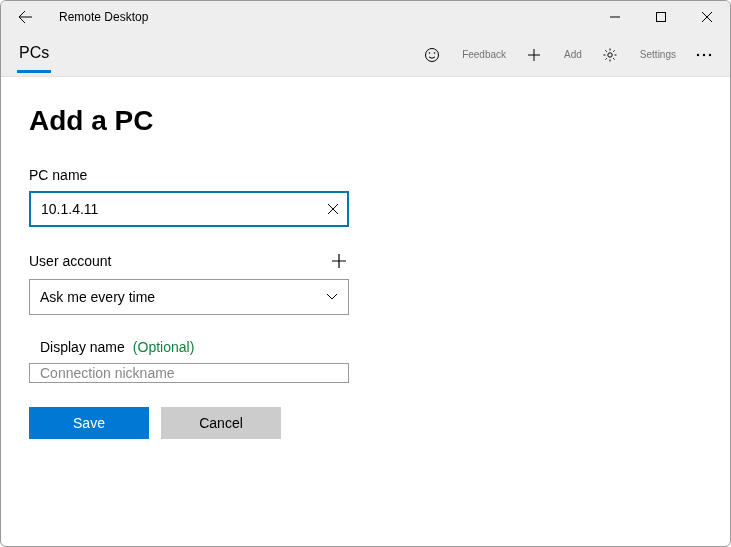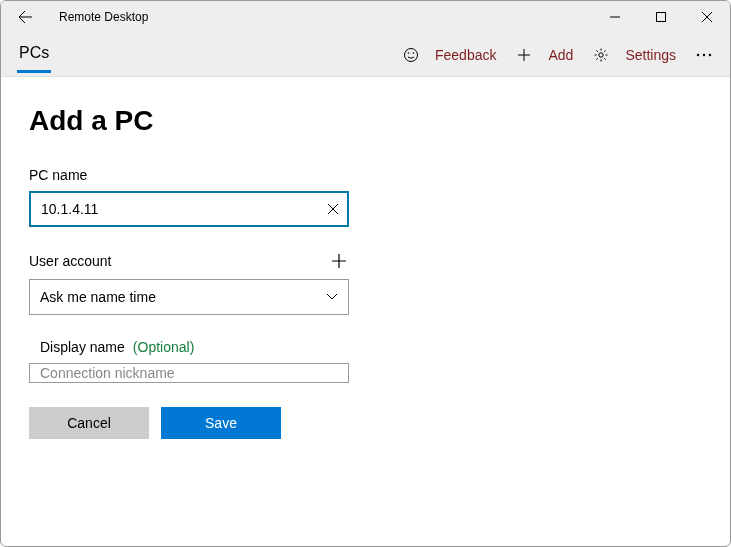--- a/index.html
+++ b/index.html
@@ -7,21 +7,21 @@
     
     .titlebar { height: 32px; background: #eeeeee; display: flex; align-items: center; padding: 0 0 0 8px; }
     .back-btn { width: 32px; height: 32px; display: flex; align-items: center; justify-content: center; cursor: pointer; }
     .title-text { font-size: 12px; margin-left: 18px; color: #000; }
     .titlebar-spacer { flex: 1; }
     .titlebar-btn { width: 46px; height: 32px; display: flex; align-items: center; justify-content: center; cursor: pointer; }
     
     .commandbar { height: 44px; background: #eeeeee; display: flex; align-items: center; padding: 0 8px 0 16px; border-bottom: 1px solid #e0e0e0; }
     .tab { font-size: 16px; font-weight: 400; padding: 8px 2px; border-bottom: 3px solid #0078d4; color: #000; }
     .commandbar-spacer { flex: 1; }
-    .cmd-item { display: flex; align-items: center; gap: 16px; padding: 6px 10px; font-size: 14px; cursor: pointer; color: #7f1d1d; }
+    .cmd-item { display: flex; align-items: center; gap: 22px; padding: 6px 10px; font-size: 10px; cursor: pointer; color: #737373; }
     .more-btn { padding: 6px 10px; cursor: pointer; }
     
     .content { padding: 28px 28px 20px 28px; }
     .page-title { font-size: 28px; font-weight: 700; margin-bottom: 30px; }
     
     .field-group { margin-bottom: 24px; width: 320px; }
     .field-label-row { display: flex; align-items: center; justify-content: space-between; width: 320px; margin-bottom: 8px; }
     .field-label { font-size: 14px; color: #000; }
     .optional-label { font-size: 14px; color: #15803d; margin-left: 8px; }
     .add-sm { cursor: pointer; padding: 2px; }
@@ -127,33 +127,33 @@
   <div class="field-group">
     <div class="field-label-row">
       <span class="field-label">User account</span>
       <div class="add-sm">
         <svg width="16" height="16" viewBox="0 0 16 16">
             <path d="M8 1 V15 M1 8 H15" stroke="#000" stroke-width="1.2"></path>
           </svg>
       </div>
     </div>
     <div class="select-input">
-      <span>Ask me name time</span>
+      <span>Ask me every time</span>
       <svg class="chevron" width="12" height="8" viewBox="0 0 12 8">
           <path d="M1 1 L6 6 L11 1" stroke="#000" stroke-width="1" fill="none"></path>
         </svg>
     </div>
   </div>
 
   <div class="field-group">
     <div class="field-label-row" style="justify-content:flex-start;margin-left:11px;">
       <span class="field-label">Display name</span>
       <span class="optional-label">(Optional)</span>
     </div>
     <input type="text" class="plain-input" placeholder="Connection nickname" style="">
   </div>
 
 
   <div class="button-row">
+    <button class="btn btn-primary">Save</button>
     <button class="btn btn-secondary">Cancel</button>
-    <button class="btn btn-primary">Save</button>
   </div>
 </div>
 
 </body></html>

